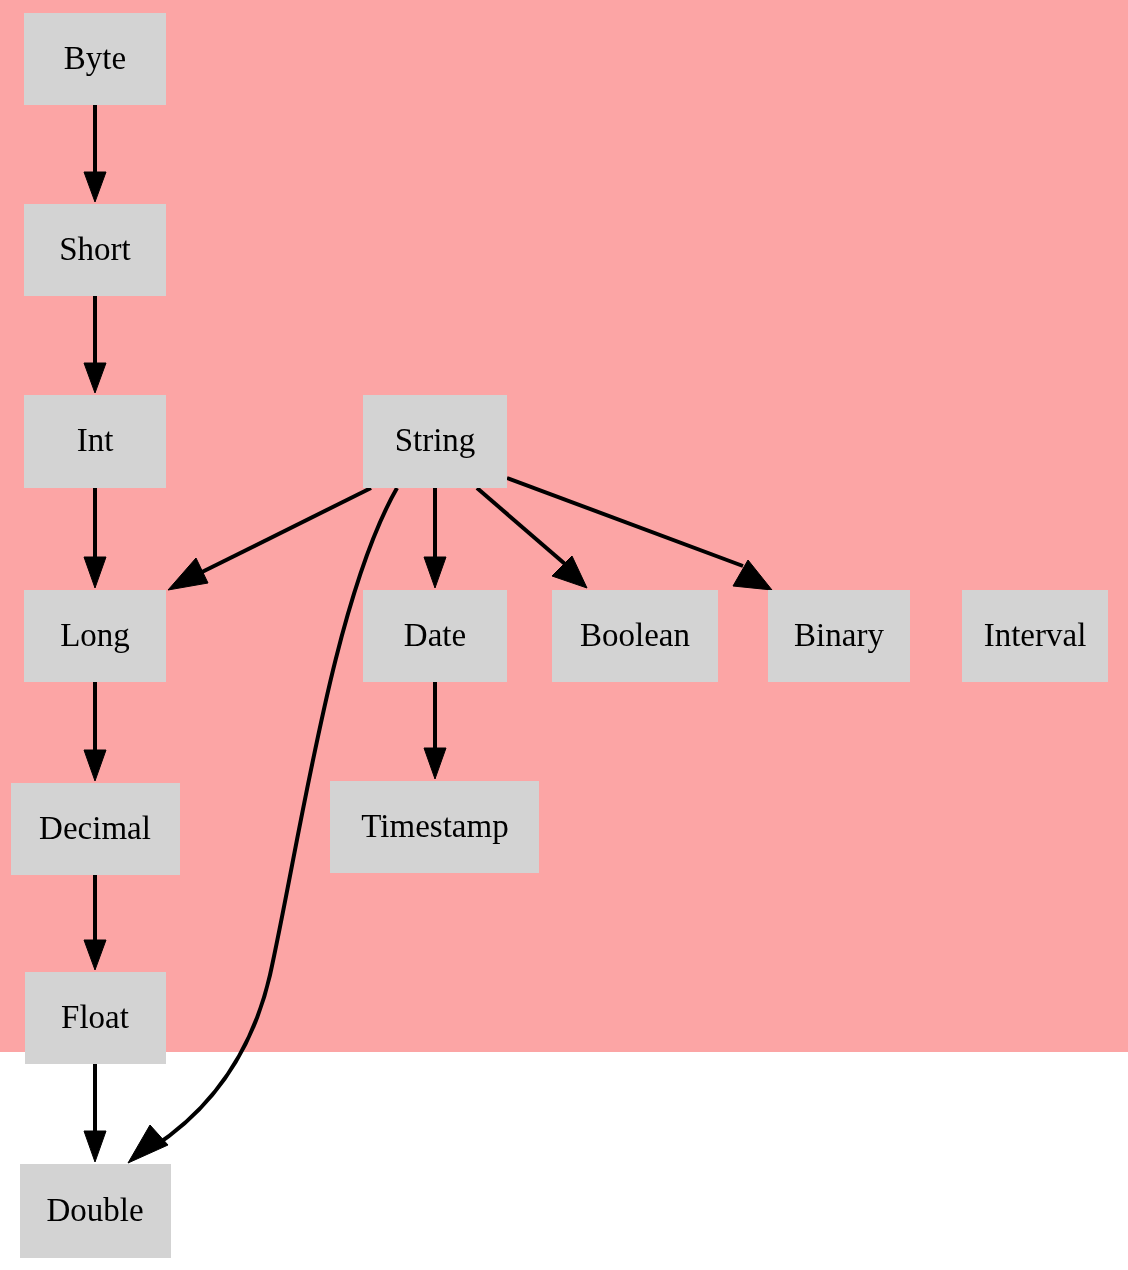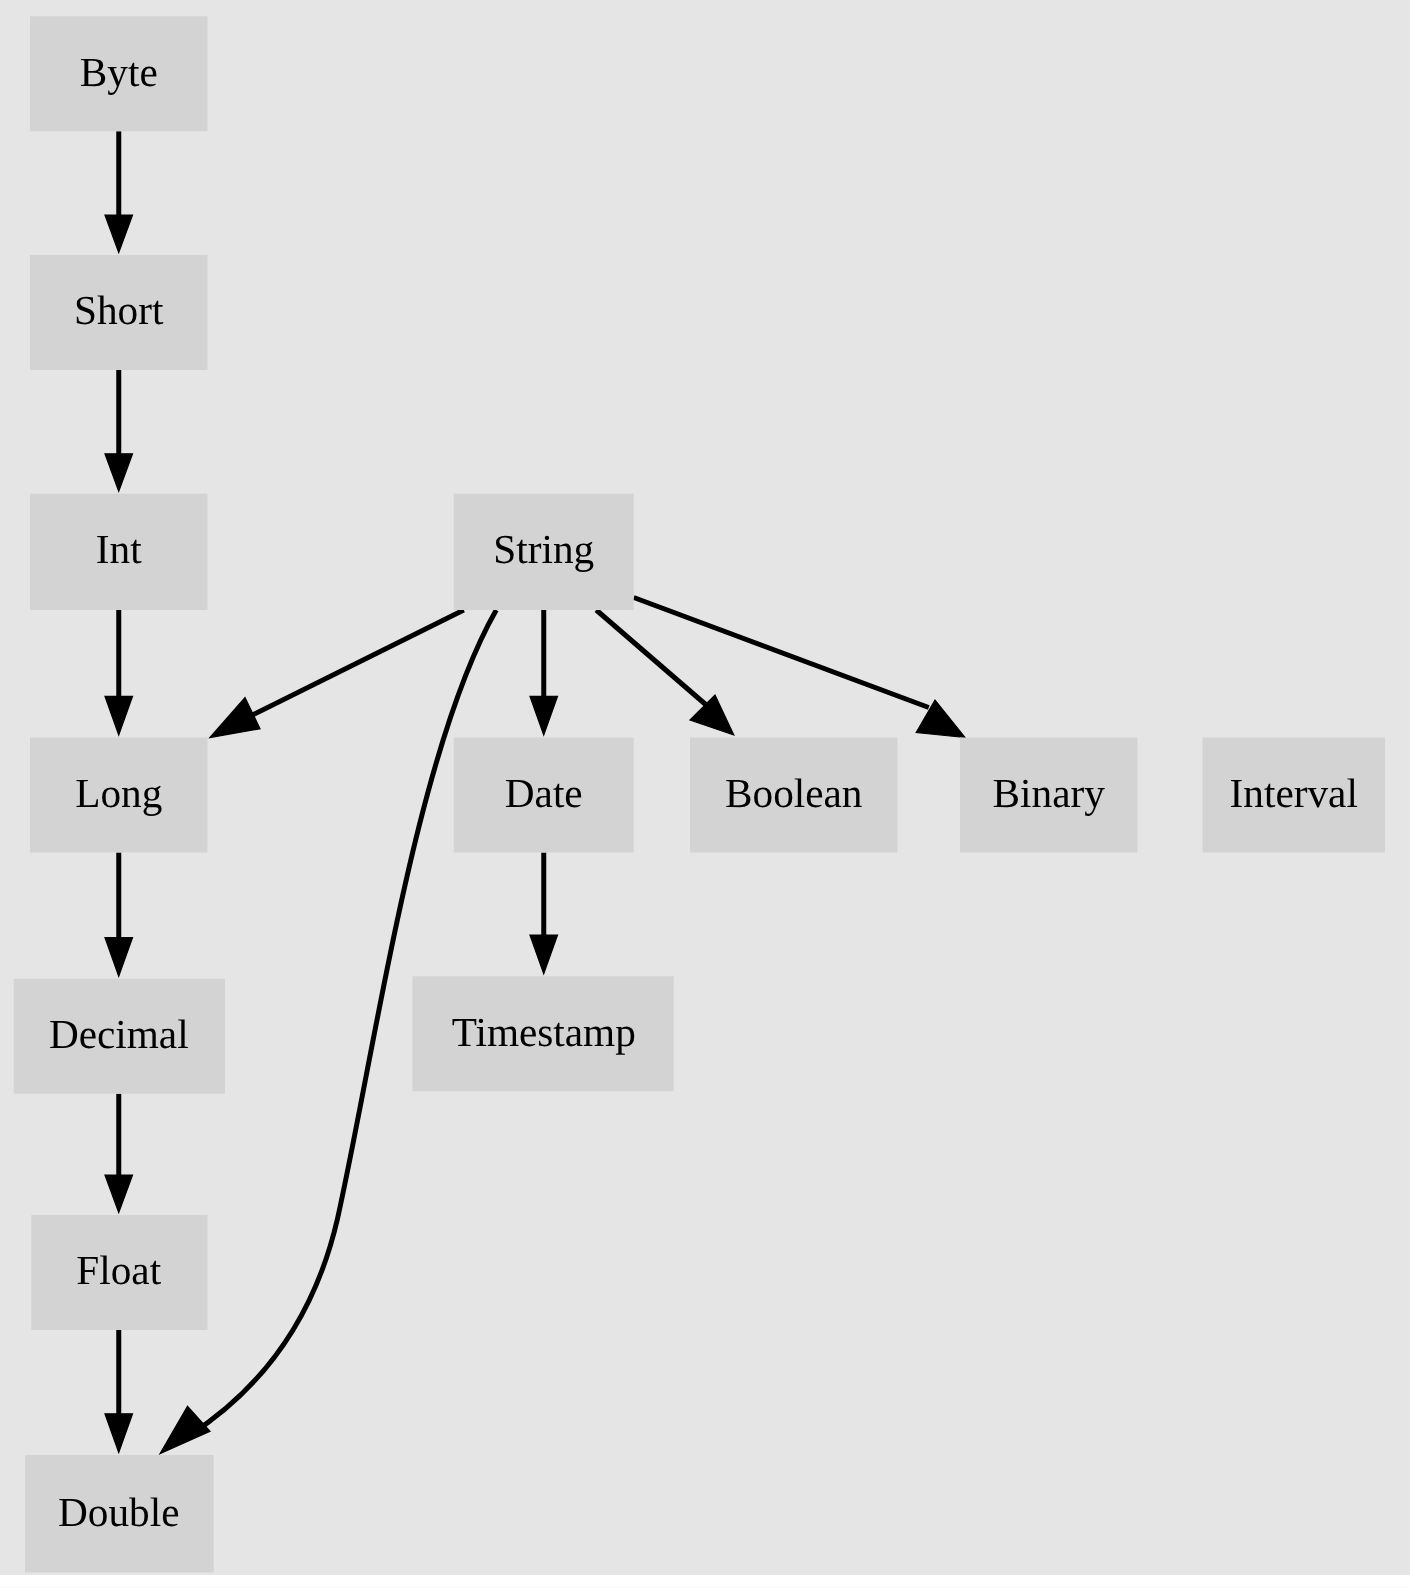--- a/index.html
+++ b/index.html
@@ -9,22 +9,22 @@
   }
   body {
     width: 1128px;
     height: 1270px;
     font-family: "Liberation Serif", "DejaVu Serif", serif;
     overflow: hidden;
   }
   #graph-root {
     position: relative;
     width: 1128px;
-    height: 1260px;
-    background: #e5e5e5;
+    height: 1052px;
+    background: #fca5a5;
     text-align: center;
   }
   svg.graph-canvas {
     display: block;
     width: 1128px;
     height: 1270px;
   }
   .node-box {
     fill: #d3d3d3;
     stroke: none;

